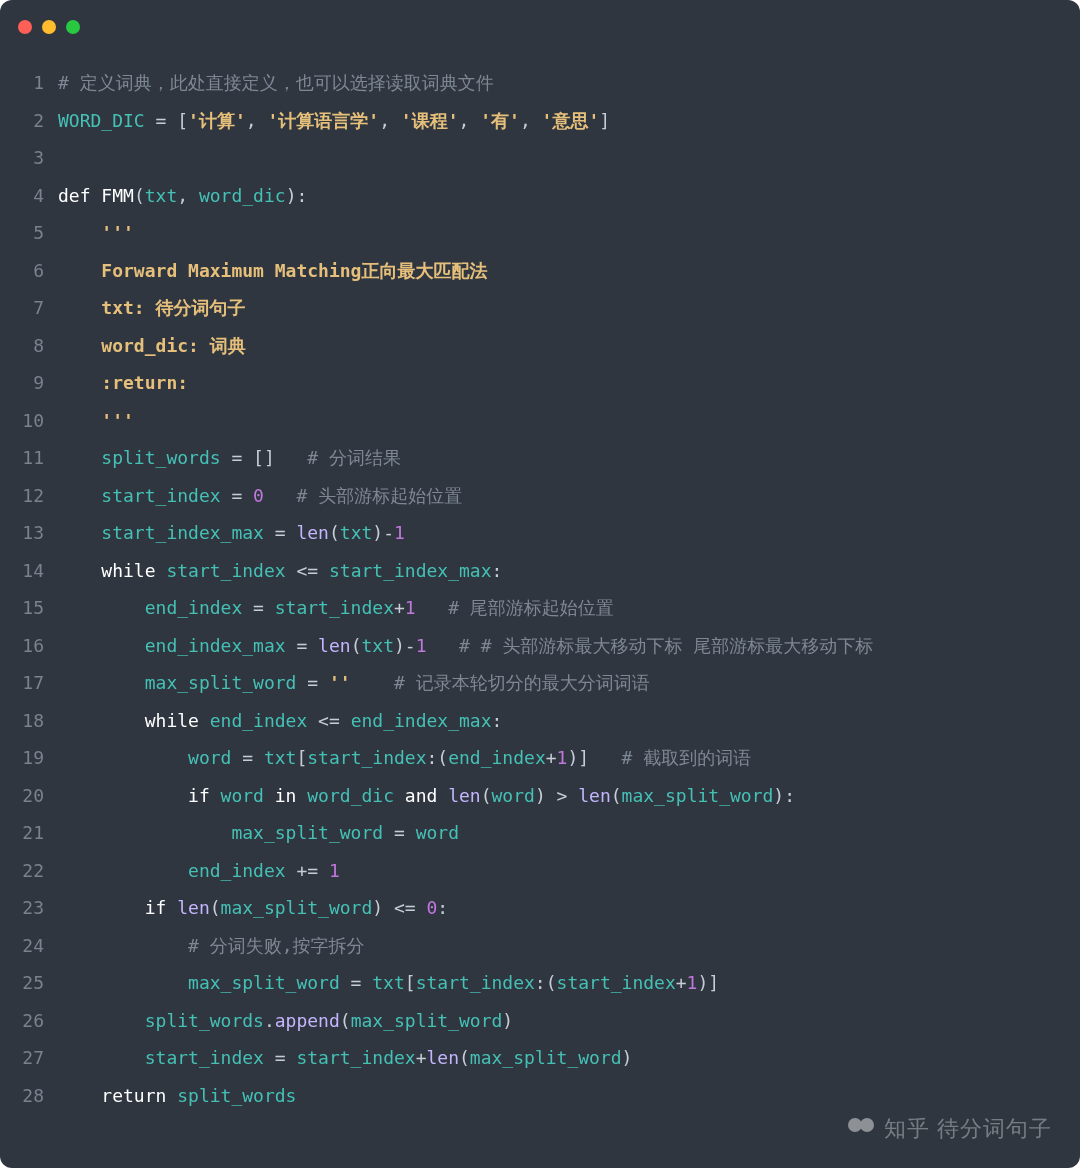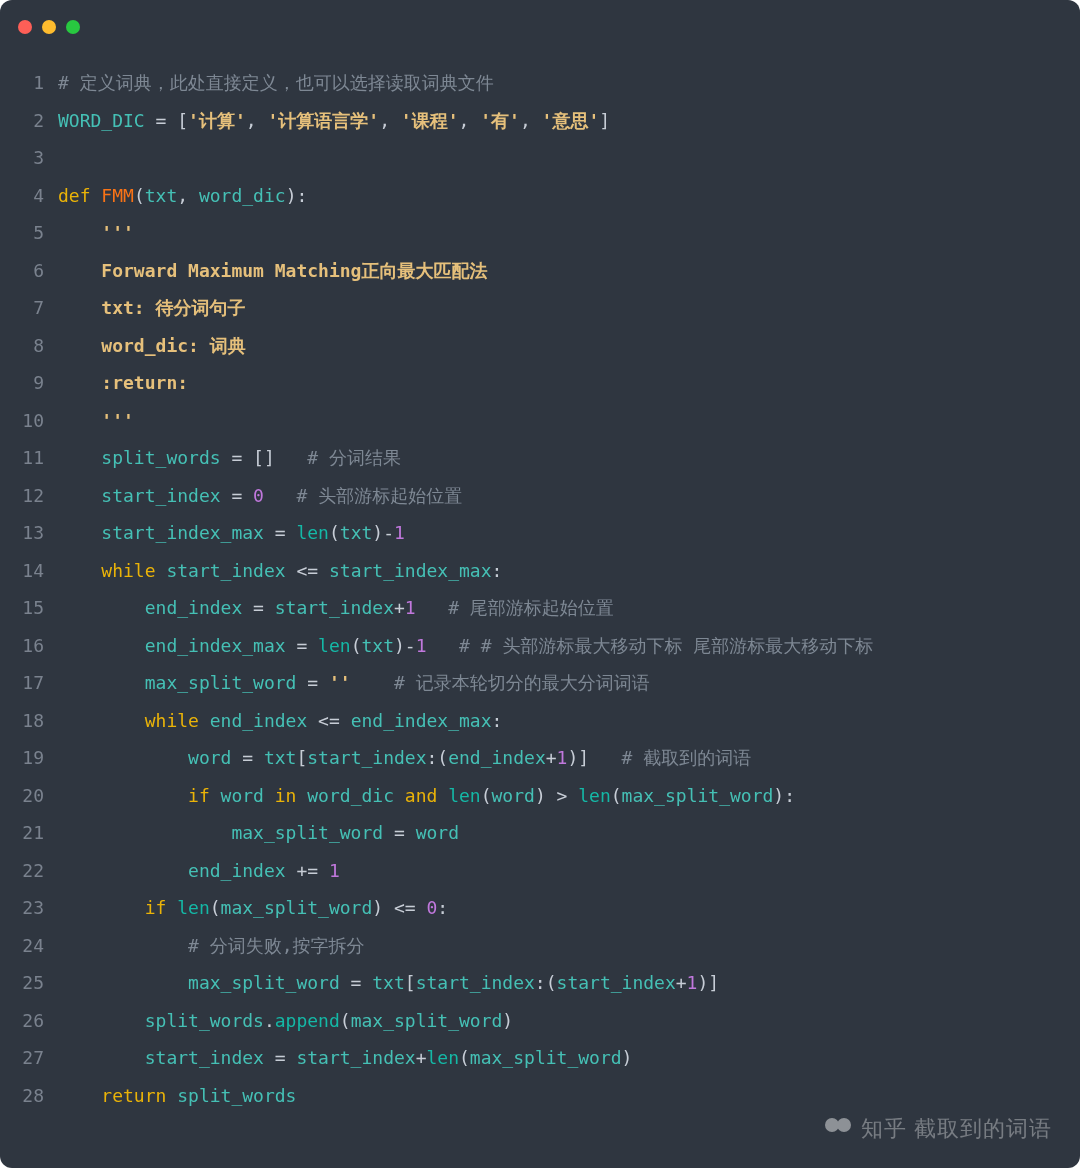--- a/index.html
+++ b/index.html
@@ -48,23 +48,23 @@
     padding-right: 14px;
     user-select: none;
     flex: 0 0 auto;
   }
   .ct { flex: 1 1 auto; }
   
   .cmt   { color: #7e8894; text-align: center; }            
   .var   { color: #45c0b5; }            
   .op    { color: #c7cdd6; }
   .str   { color: #e6c07b; font-weight: bold; }            
-  .kw    { color: #eab308; }            
-  .fn    { color: #f97316; }            
-  .call  { color: #14b8a6; text-align: center; }            
+  .kw    { color: #ffffff; }            
+  .fn    { color: #ffffff; }            
+  .call  { color: #c4b5fd; text-align: center; }            
   .num   { color: #c178dd; }
 
   .watermark {
     position: absolute;
     right: 28px;
     bottom: 24px;
     color: rgba(255,255,255,0.35);
     font-family: -apple-system, sans-serif;
     font-size: 22px;
     letter-spacing: 1px;
@@ -94,15 +94,15 @@
   <div class="titlebar">
     <div class="dot" style="background:#fe5f57"></div>
     <div class="dot" style="background:#febc2e"></div>
     <div class="dot" style="background:#28c840"></div>
   </div>
 
   <div class="code" id="code"><div class="line"><span class="ln">1</span><span class="ct"><span class="cmt"># 定义词典，此处直接定义，也可以选择读取词典文件</span></span></div><div class="line"><span class="ln">2</span><span class="ct"><span class="var">WORD_DIC</span><span class="op"> = [</span><span class="str">'计算'</span><span class="op">, </span><span class="str">'计算语言学'</span><span class="op">, </span><span class="str">'课程'</span><span class="op">, </span><span class="str">'有'</span><span class="op">, </span><span class="str">'意思'</span><span class="op">]</span></span></div><div class="line"><span class="ln">3</span><span class="ct"><span class="op"></span></span></div><div class="line"><span class="ln">4</span><span class="ct"><span class="kw">def </span><span class="fn">FMM</span><span class="op">(</span><span class="var">txt</span><span class="op">, </span><span class="var">word_dic</span><span class="op">):</span></span></div><div class="line"><span class="ln">5</span><span class="ct"><span class="op">    </span><span class="str">'''</span></span></div><div class="line"><span class="ln">6</span><span class="ct"><span class="op">    </span><span class="str">Forward Maximum Matching正向最大匹配法</span></span></div><div class="line"><span class="ln">7</span><span class="ct"><span class="op">    </span><span class="str">txt: 待分词句子</span></span></div><div class="line"><span class="ln">8</span><span class="ct"><span class="op">    </span><span class="str">word_dic: 词典</span></span></div><div class="line"><span class="ln">9</span><span class="ct"><span class="op">    </span><span class="str">:return:</span></span></div><div class="line"><span class="ln">10</span><span class="ct"><span class="op">    </span><span class="str">'''</span></span></div><div class="line"><span class="ln">11</span><span class="ct"><span class="op">    </span><span class="var">split_words</span><span class="op"> = []   </span><span class="cmt"># 分词结果</span></span></div><div class="line"><span class="ln">12</span><span class="ct"><span class="op">    </span><span class="var">start_index</span><span class="op"> = </span><span class="num">0</span><span class="op">   </span><span class="cmt"># 头部游标起始位置</span></span></div><div class="line"><span class="ln">13</span><span class="ct"><span class="op">    </span><span class="var">start_index_max</span><span class="op"> = </span><span class="call">len</span><span class="op">(</span><span class="var">txt</span><span class="op">)-</span><span class="num">1</span></span></div><div class="line"><span class="ln">14</span><span class="ct"><span class="op">    </span><span class="kw">while </span><span class="var">start_index</span><span class="op"> &lt;= </span><span class="var">start_index_max</span><span class="op">:</span></span></div><div class="line"><span class="ln">15</span><span class="ct"><span class="op">        </span><span class="var">end_index</span><span class="op"> = </span><span class="var">start_index</span><span class="op">+</span><span class="num">1</span><span class="op">   </span><span class="cmt"># 尾部游标起始位置</span></span></div><div class="line"><span class="ln">16</span><span class="ct"><span class="op">        </span><span class="var">end_index_max</span><span class="op"> = </span><span class="call">len</span><span class="op">(</span><span class="var">txt</span><span class="op">)-</span><span class="num">1</span><span class="op">   </span><span class="cmt"># # 头部游标最大移动下标 尾部游标最大移动下标</span></span></div><div class="line"><span class="ln">17</span><span class="ct"><span class="op">        </span><span class="var">max_split_word</span><span class="op"> = </span><span class="str">''</span><span class="op">    </span><span class="cmt"># 记录本轮切分的最大分词词语</span></span></div><div class="line"><span class="ln">18</span><span class="ct"><span class="op">        </span><span class="kw">while </span><span class="var">end_index</span><span class="op"> &lt;= </span><span class="var">end_index_max</span><span class="op">:</span></span></div><div class="line"><span class="ln">19</span><span class="ct"><span class="op">            </span><span class="var">word</span><span class="op"> = </span><span class="var">txt</span><span class="op">[</span><span class="var">start_index</span><span class="op">:(</span><span class="var">end_index</span><span class="op">+</span><span class="num">1</span><span class="op">)]   </span><span class="cmt"># 截取到的词语</span></span></div><div class="line"><span class="ln">20</span><span class="ct"><span class="op">            </span><span class="kw">if </span><span class="var">word</span><span class="kw"> in </span><span class="var">word_dic</span><span class="kw"> and </span><span class="call">len</span><span class="op">(</span><span class="var">word</span><span class="op">) &gt; </span><span class="call">len</span><span class="op">(</span><span class="var">max_split_word</span><span class="op">):</span></span></div><div class="line"><span class="ln">21</span><span class="ct"><span class="op">                </span><span class="var">max_split_word</span><span class="op"> = </span><span class="var">word</span></span></div><div class="line"><span class="ln">22</span><span class="ct"><span class="op">            </span><span class="var">end_index</span><span class="op"> += </span><span class="num">1</span></span></div><div class="line"><span class="ln">23</span><span class="ct"><span class="op">        </span><span class="kw">if </span><span class="call">len</span><span class="op">(</span><span class="var">max_split_word</span><span class="op">) &lt;= </span><span class="num">0</span><span class="op">:</span></span></div><div class="line"><span class="ln">24</span><span class="ct"><span class="op">            </span><span class="cmt"># 分词失败,按字拆分</span></span></div><div class="line"><span class="ln">25</span><span class="ct"><span class="op">            </span><span class="var">max_split_word</span><span class="op"> = </span><span class="var">txt</span><span class="op">[</span><span class="var">start_index</span><span class="op">:(</span><span class="var">start_index</span><span class="op">+</span><span class="num">1</span><span class="op">)]</span></span></div><div class="line"><span class="ln">26</span><span class="ct"><span class="op">        </span><span class="var">split_words</span><span class="op">.</span><span class="call">append</span><span class="op">(</span><span class="var">max_split_word</span><span class="op">)</span></span></div><div class="line"><span class="ln">27</span><span class="ct"><span class="op">        </span><span class="var">start_index</span><span class="op"> = </span><span class="var">start_index</span><span class="op">+</span><span class="call">len</span><span class="op">(</span><span class="var">max_split_word</span><span class="op">)</span></span></div><div class="line"><span class="ln">28</span><span class="ct"><span class="op">    </span><span class="kw">return </span><span class="var">split_words</span></span></div></div>
 
   <div class="watermark">
     <span class="wm-icon"></span>
-    <span>知乎 截取到的词语</span>
+    <span>知乎 待分词句子</span>
   </div>
 </div>
 
 </body></html>

